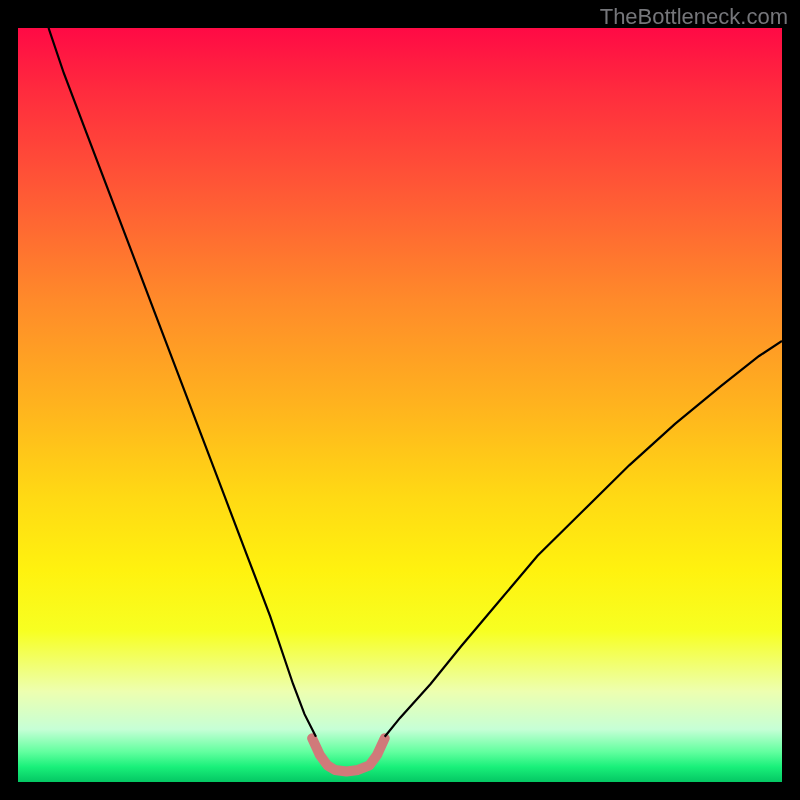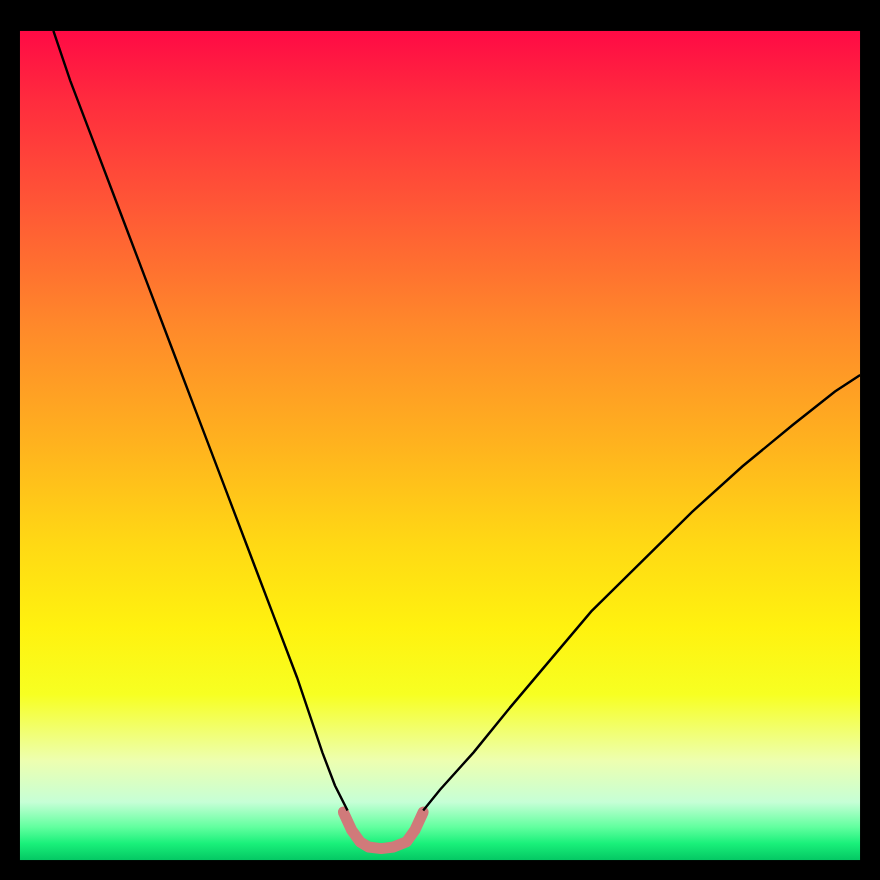--- a/index.html
+++ b/index.html
@@ -58,20 +58,21 @@
     position: absolute;
     inset: 0;
     width: 100%;
     height: 100%;
   }
 </style>
 </head>
 <body>
 
 <div class="outer">
+  <div class="watermark">TheBottleneck.com</div>
   <div class="plot-area">
     <div class="gradient-bg"></div>
     <svg class="curves" viewBox="0 0 764 754" preserveAspectRatio="none">
       <path id="series-bottom-highlight" fill="none" d="M294.14 710.27 L301.78 726.86 L309.42 737.41 L317.06 741.94 L328.52 743.44 L339.98 741.94 L351.44 737.41 L359.08 726.86 L366.72 710.27" stroke="#d07a7a" stroke-width="10" stroke-linecap="round" stroke-linejoin="round"></path>
       <path id="series-left-curve" fill="none" d="M30.56 0.00 L45.84 45.24 L68.76 105.56 L91.68 165.88 L114.60 226.20 L137.52 286.52 L160.44 346.84 L183.36 407.16 L206.28 467.48 L229.20 527.80 L252.12 588.12 L275.04 655.98 L286.50 686.14 L297.96 708.76" stroke="#000000" stroke-width="2.2"></path>
       <path id="series-right-curve" fill="none" d="M366.72 708.76 L382.00 689.91 L412.56 655.98 L443.12 618.28 L481.32 573.04 L519.52 527.80 L565.36 482.56 L611.20 437.32 L657.04 395.85 L702.88 358.15 L741.08 327.99 L764.00 312.91" stroke="#000000" stroke-width="2.2"></path>
     </svg>
   </div>
 </div>
 

